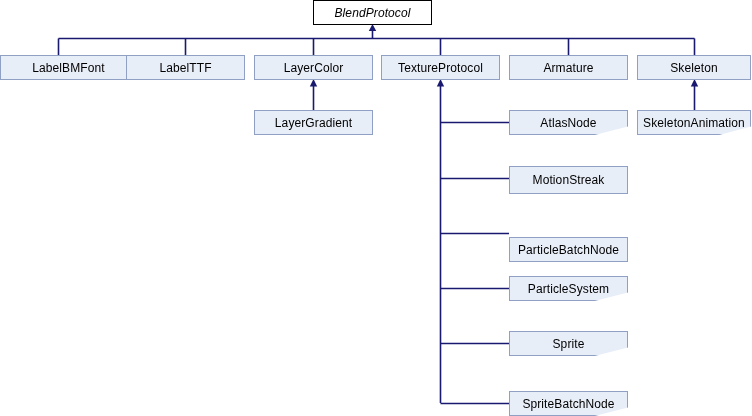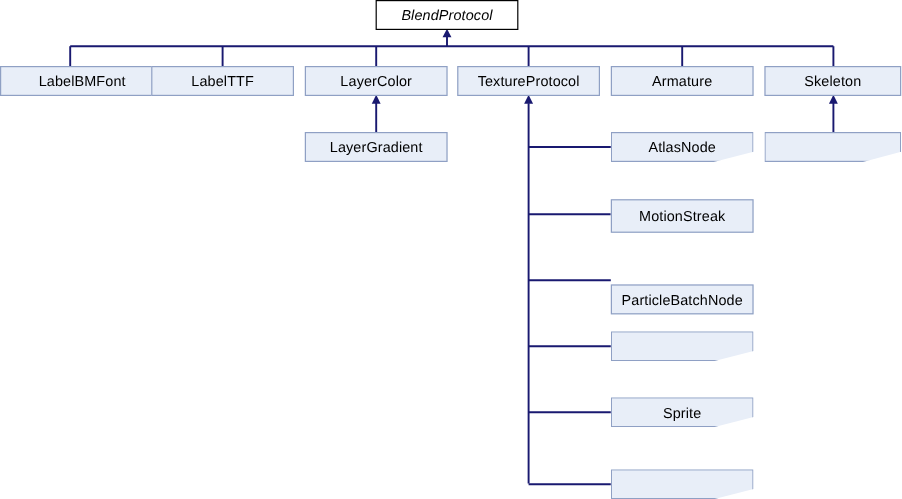--- a/index.html
+++ b/index.html
@@ -136,36 +136,39 @@
         <span class="node-label">Armature</span>
       </div>
       <div class="node" style="left: 637px; top: 55px; width: 114px; height: 25px;">
         <span class="node-label">Skeleton</span>
       </div>
       <div class="node" style="left: 254px; top: 110px; width: 119px; height: 25px;">
         <span class="node-label">LayerGradient</span>
       </div>
       <div class="node folded" style="left: 637px; top: 110px; width: 114px; height: 25px;">
         <div class="fold-bg"></div>
+        <span class="fold-label">SkeletonAnimation</span>
       </div>
       <div class="node folded" style="left: 509px; top: 110px; width: 119px; height: 25px;">
         <div class="fold-bg"></div>
         <span class="fold-label">AtlasNode</span>
       </div>
       <div class="node" style="left: 509px; top: 166px; width: 119px; height: 28px;">
         <span class="node-label">MotionStreak</span>
       </div>
       <div class="node" style="left: 509px; top: 237px; width: 119px; height: 25px;">
         <span class="node-label">ParticleBatchNode</span>
       </div>
       <div class="node folded" style="left: 509px; top: 276px; width: 119px; height: 25px;">
         <div class="fold-bg"></div>
+        <span class="fold-label">ParticleSystem</span>
       </div>
       <div class="node folded" style="left: 509px; top: 331px; width: 119px; height: 25px;">
         <div class="fold-bg"></div>
         <span class="fold-label">Sprite</span>
       </div>
       <div class="node folded" style="left: 509px; top: 391px; width: 119px; height: 25px;">
         <div class="fold-bg"></div>
+        <span class="fold-label">SpriteBatchNode</span>
       </div>
     </div>
 
 </div>
 
 </body></html>

